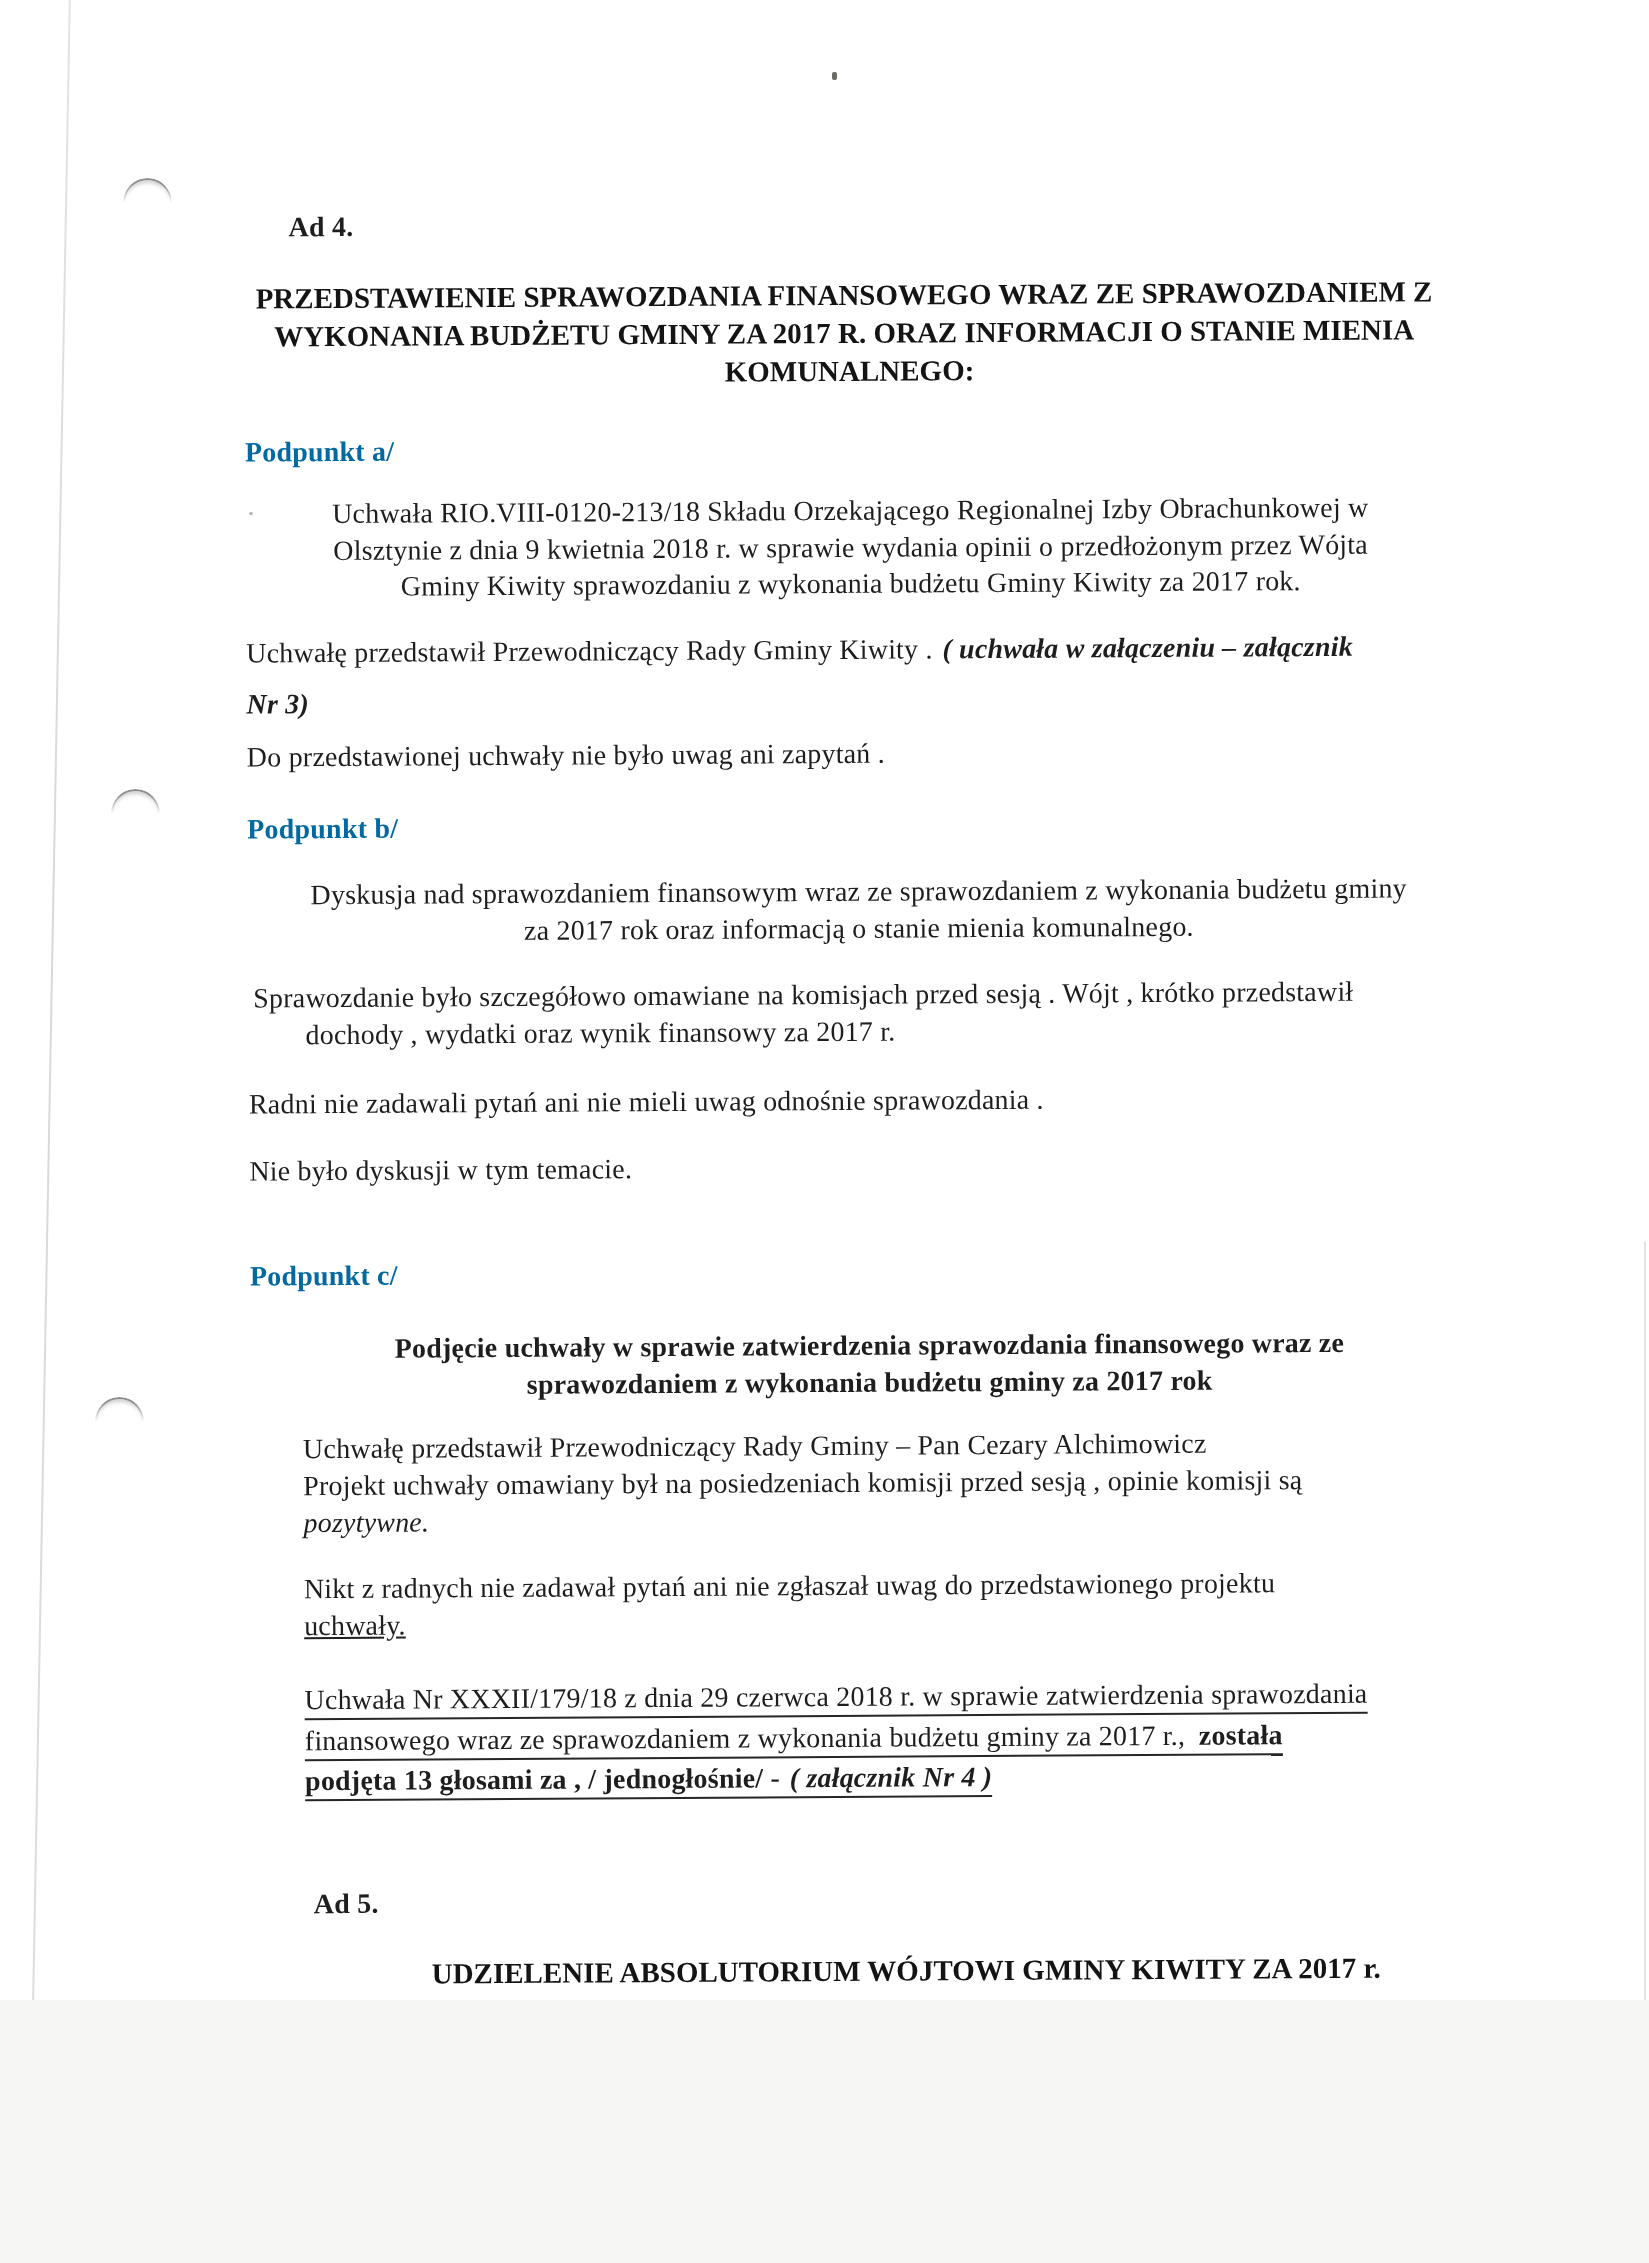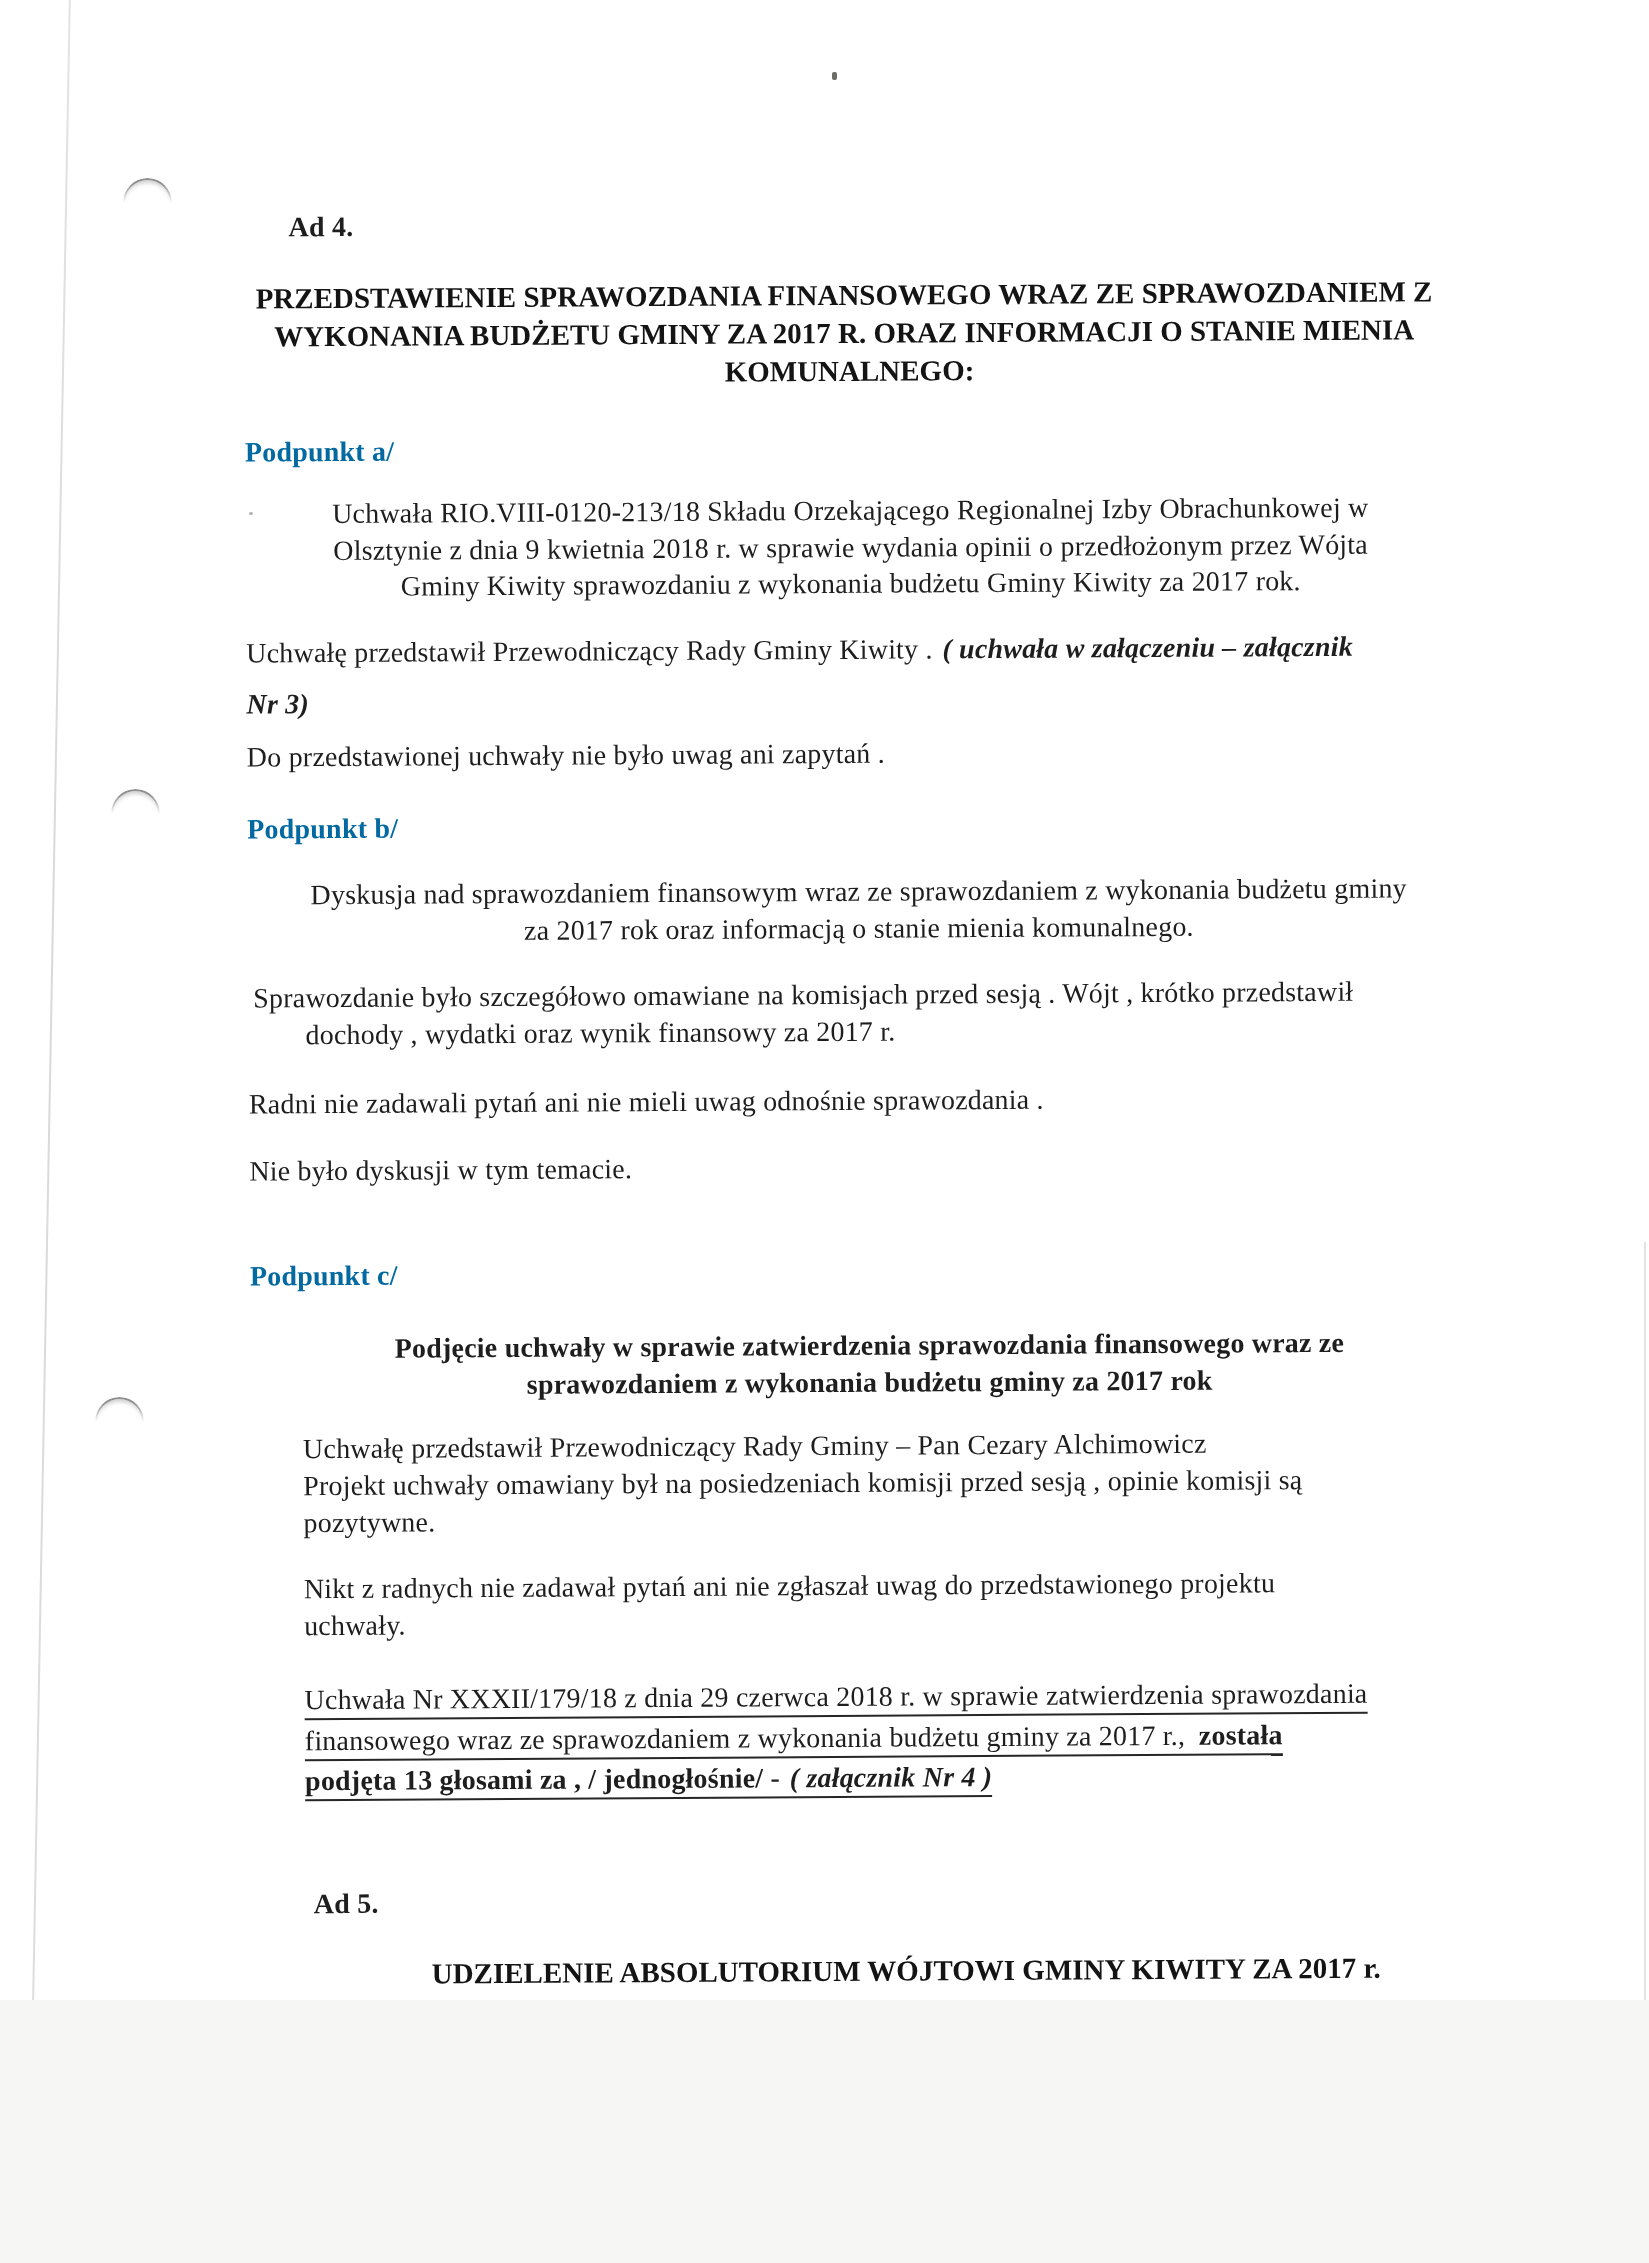--- a/index.html
+++ b/index.html
@@ -132,24 +132,24 @@
 
     <div class="line" style="left:249px; top:1150px;">Nie było dyskusji w tym temacie.</div>
 
     <div class="line heading" style="left:249px; top:1255px;">Podpunkt c/</div>
 
     <div class="line bold centered" style="left:868px; top:1328px;">Podjęcie uchwały w sprawie zatwierdzenia sprawozdania finansowego wraz ze</div>
     <div class="line bold centered" style="left:868px; top:1365px;">sprawozdaniem  z wykonania budżetu gminy za 2017 rok</div>
 
     <div class="line" style="left:301px; top:1428px;">Uchwałę przedstawił Przewodniczący Rady Gminy – Pan Cezary Alchimowicz</div>
     <div class="line" style="left:301px; top:1465px;">Projekt uchwały omawiany był na posiedzeniach komisji przed sesją , opinie komisji są</div>
-    <div class="line" style="left:301px; top:1502px;">pozytywne.</div>
+    <div class="line" style="left:301px; top:1502px;font-style:italic;">pozytywne.</div>
 
     <div class="line" style="left:301px; top:1568px;">Nikt z radnych nie zadawał pytań ani nie zgłaszał uwag do przedstawionego projektu</div>
-    <div class="line" style="left:301px; top:1605px;">uchwały.</div>
+    <div class="line" style="left:301px; top:1605px;text-decoration:underline;">uchwały.</div>
 
     <div class="line" style="left:301px; top:1679px;">
       <span class="underline-line">Uchwała Nr XXXII/179/18 z dnia 29 czerwca 2018 r. w sprawie zatwierdzenia sprawozdania</span>
     </div>
     <div class="line" style="left:301px; top:1720px;">
       <span class="underline-line"><span>finansowego wraz ze sprawozdaniem z wykonania budżetu gminy za 2017 r.,</span><span class="bold gap-left-14">została</span></span>
     </div>
     <div class="line" style="left:301px; top:1760px;">
       <span class="underline-line"><span class="bold">podjęta 13 głosami za  , / jednogłośnie/  -</span><span class="bi gap-left-10">( załącznik Nr 4 )</span></span>
     </div>

